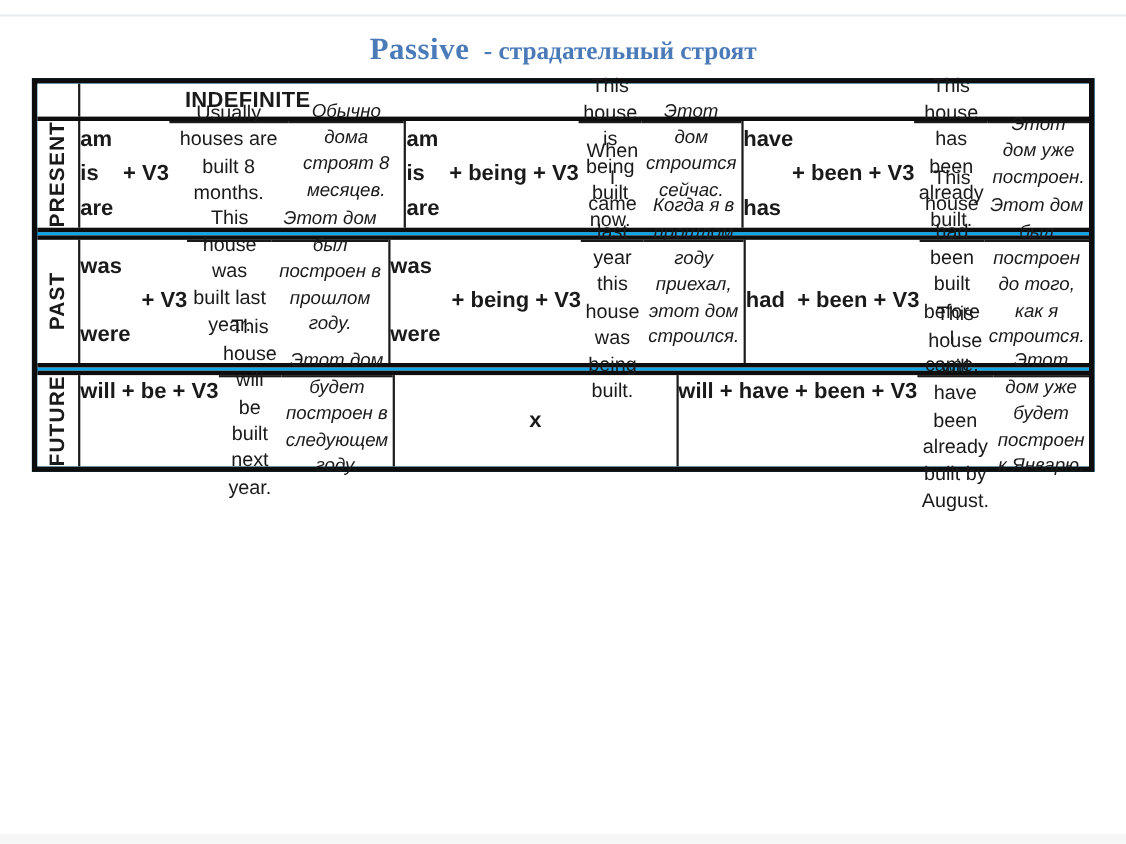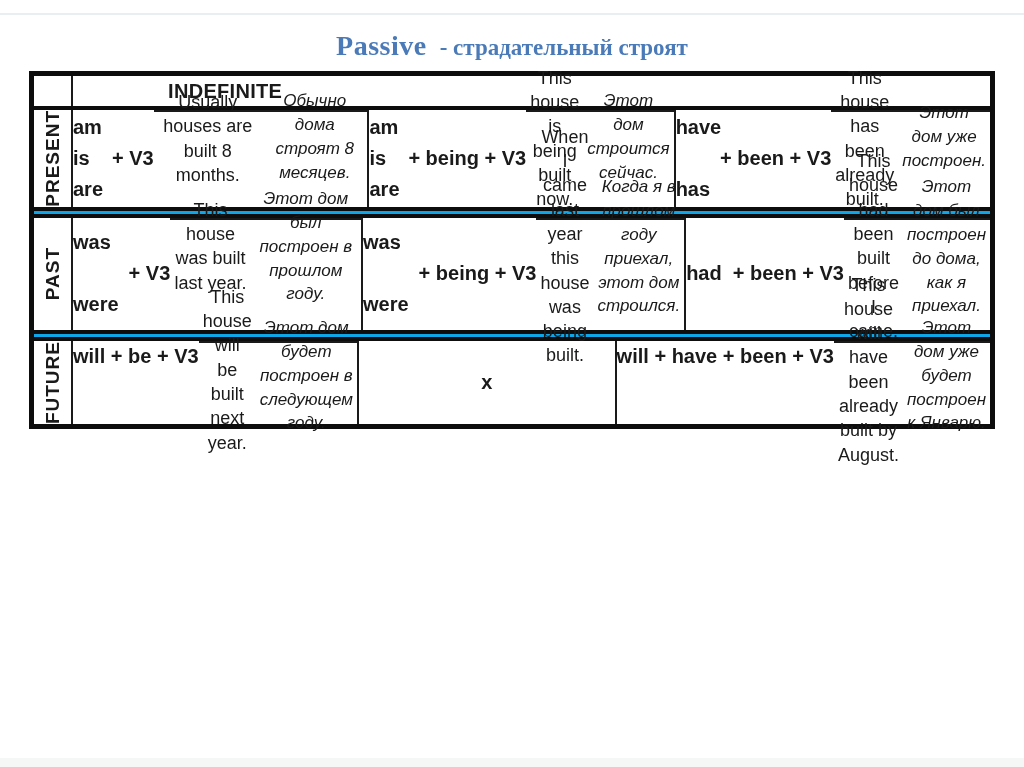--- a/index.html
+++ b/index.html
@@ -184,21 +184,21 @@
       <div class="ex">When I came last year this house was being built.</div>
       <div class="ru">Когда я в прошлом году приехал, этот дом строился.</div>
     </div>
     <div class="col">
       <div class="f">
         <div class="fblock f-single">
           <div class="fline">had  + been + V3</div>
         </div>
       </div>
       <div class="ex">This house had been built before I came.</div>
-      <div class="ru">Этот дом был построен до дома, как я приехал.</div>
+      <div class="ru">Этот дом был построен до того, как я строится.</div>
     </div>
   </div>
 
   <div class="band band-future">
     <div class="tense-cell">
       <span>FUTURE</span>
     </div>
     <div class="col">
       <div class="f">
         <div class="fblock f-single">

